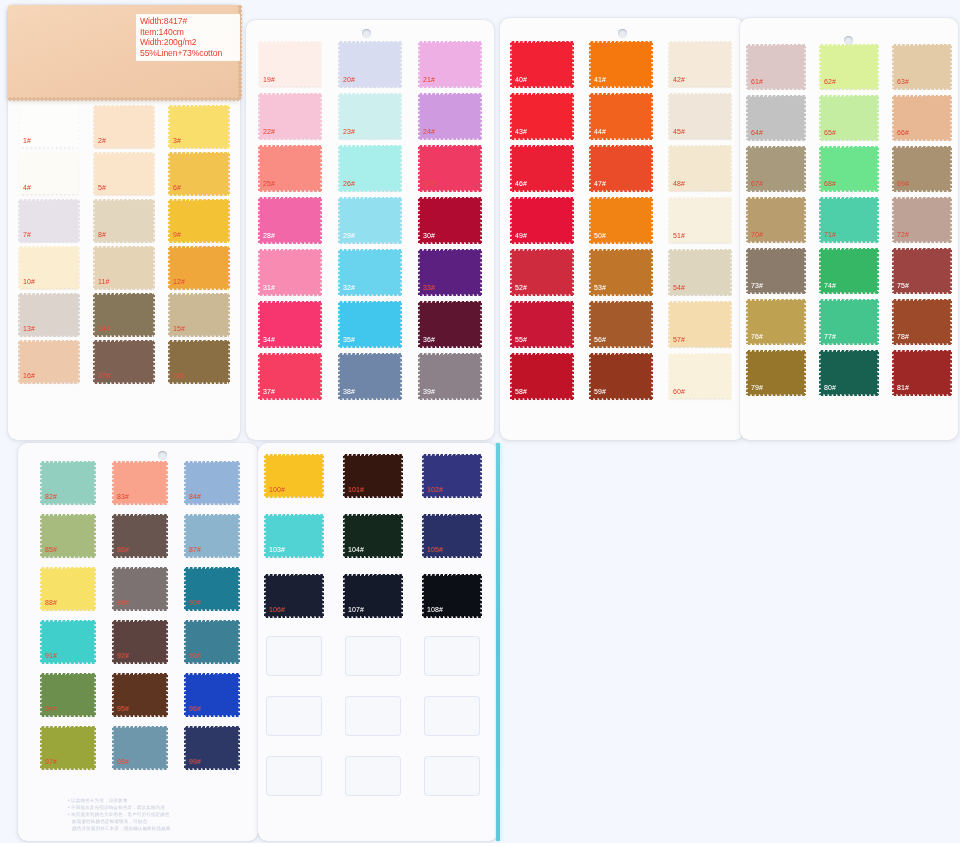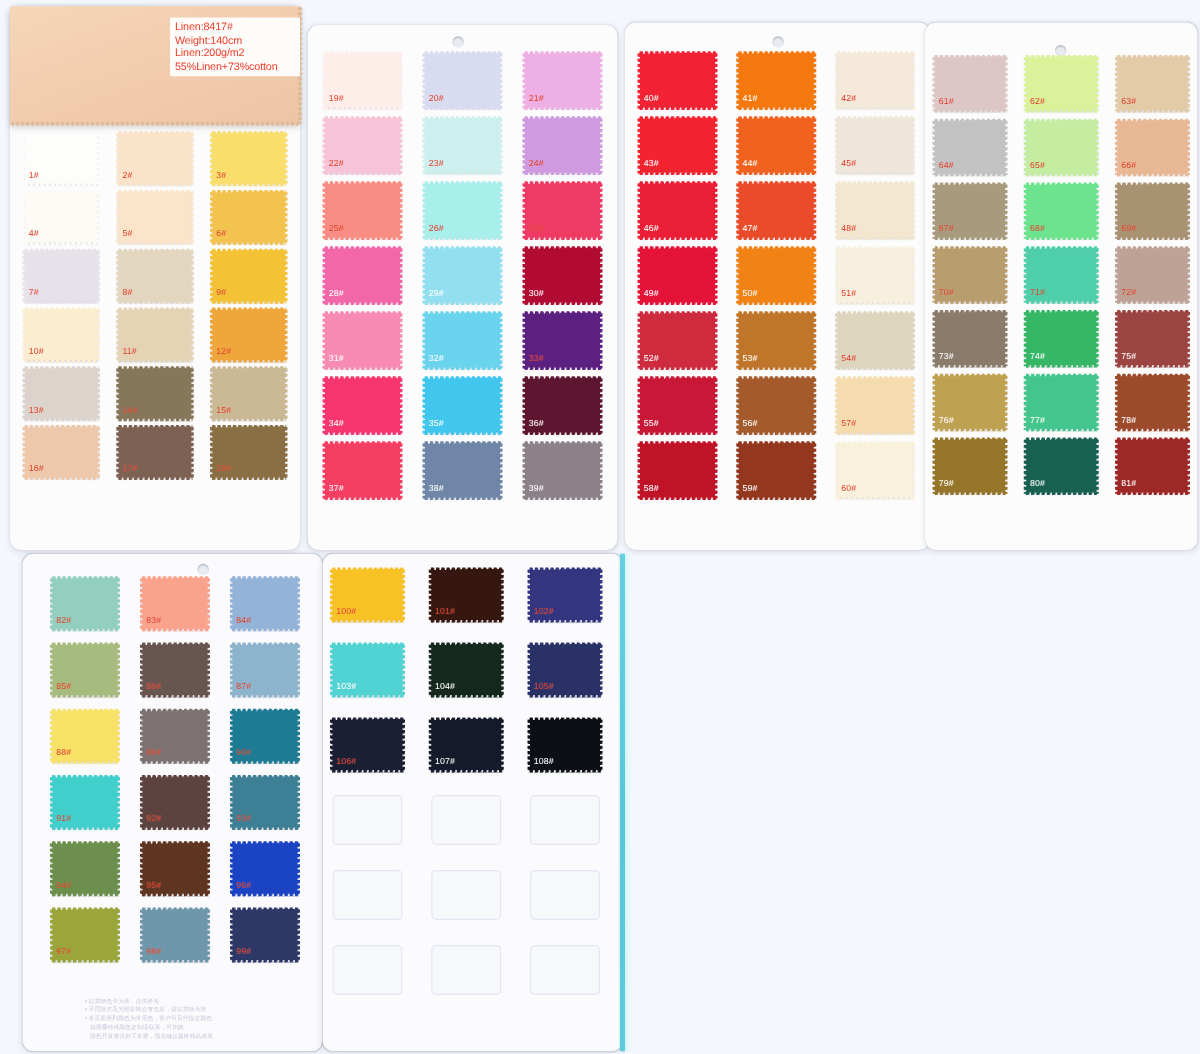--- a/index.html
+++ b/index.html
@@ -1221,23 +1221,23 @@
           </div>
         </div>
       </div>
     </div>
 
   <div id="fabric-sample">
     <div class="selvedge"></div>
     <div class="selvedge-r"></div>
   </div>
   <div id="spec-tag">
-    <div>Linen:8417#</div>
-    <div>Weight:140cm</div>
-    <div>Linen:200g/m2</div>
+    <div>Width:8417#</div>
+    <div>Item:140cm</div>
+    <div>Width:200g/m2</div>
     <div>55%Linen+73%cotton</div>
   </div>
 
   <div id="binding-strip"></div>
   <div id="strip-glow"></div>
 
   <ul id="notes">
       <li class="">• 以实物色卡为准，仅供参考</li>
       <li class="">• 不同批次及光照影响会有色差，请以实物为准</li>
       <li class="">• 本页面所列颜色为常用色，客户可另行指定颜色</li>

